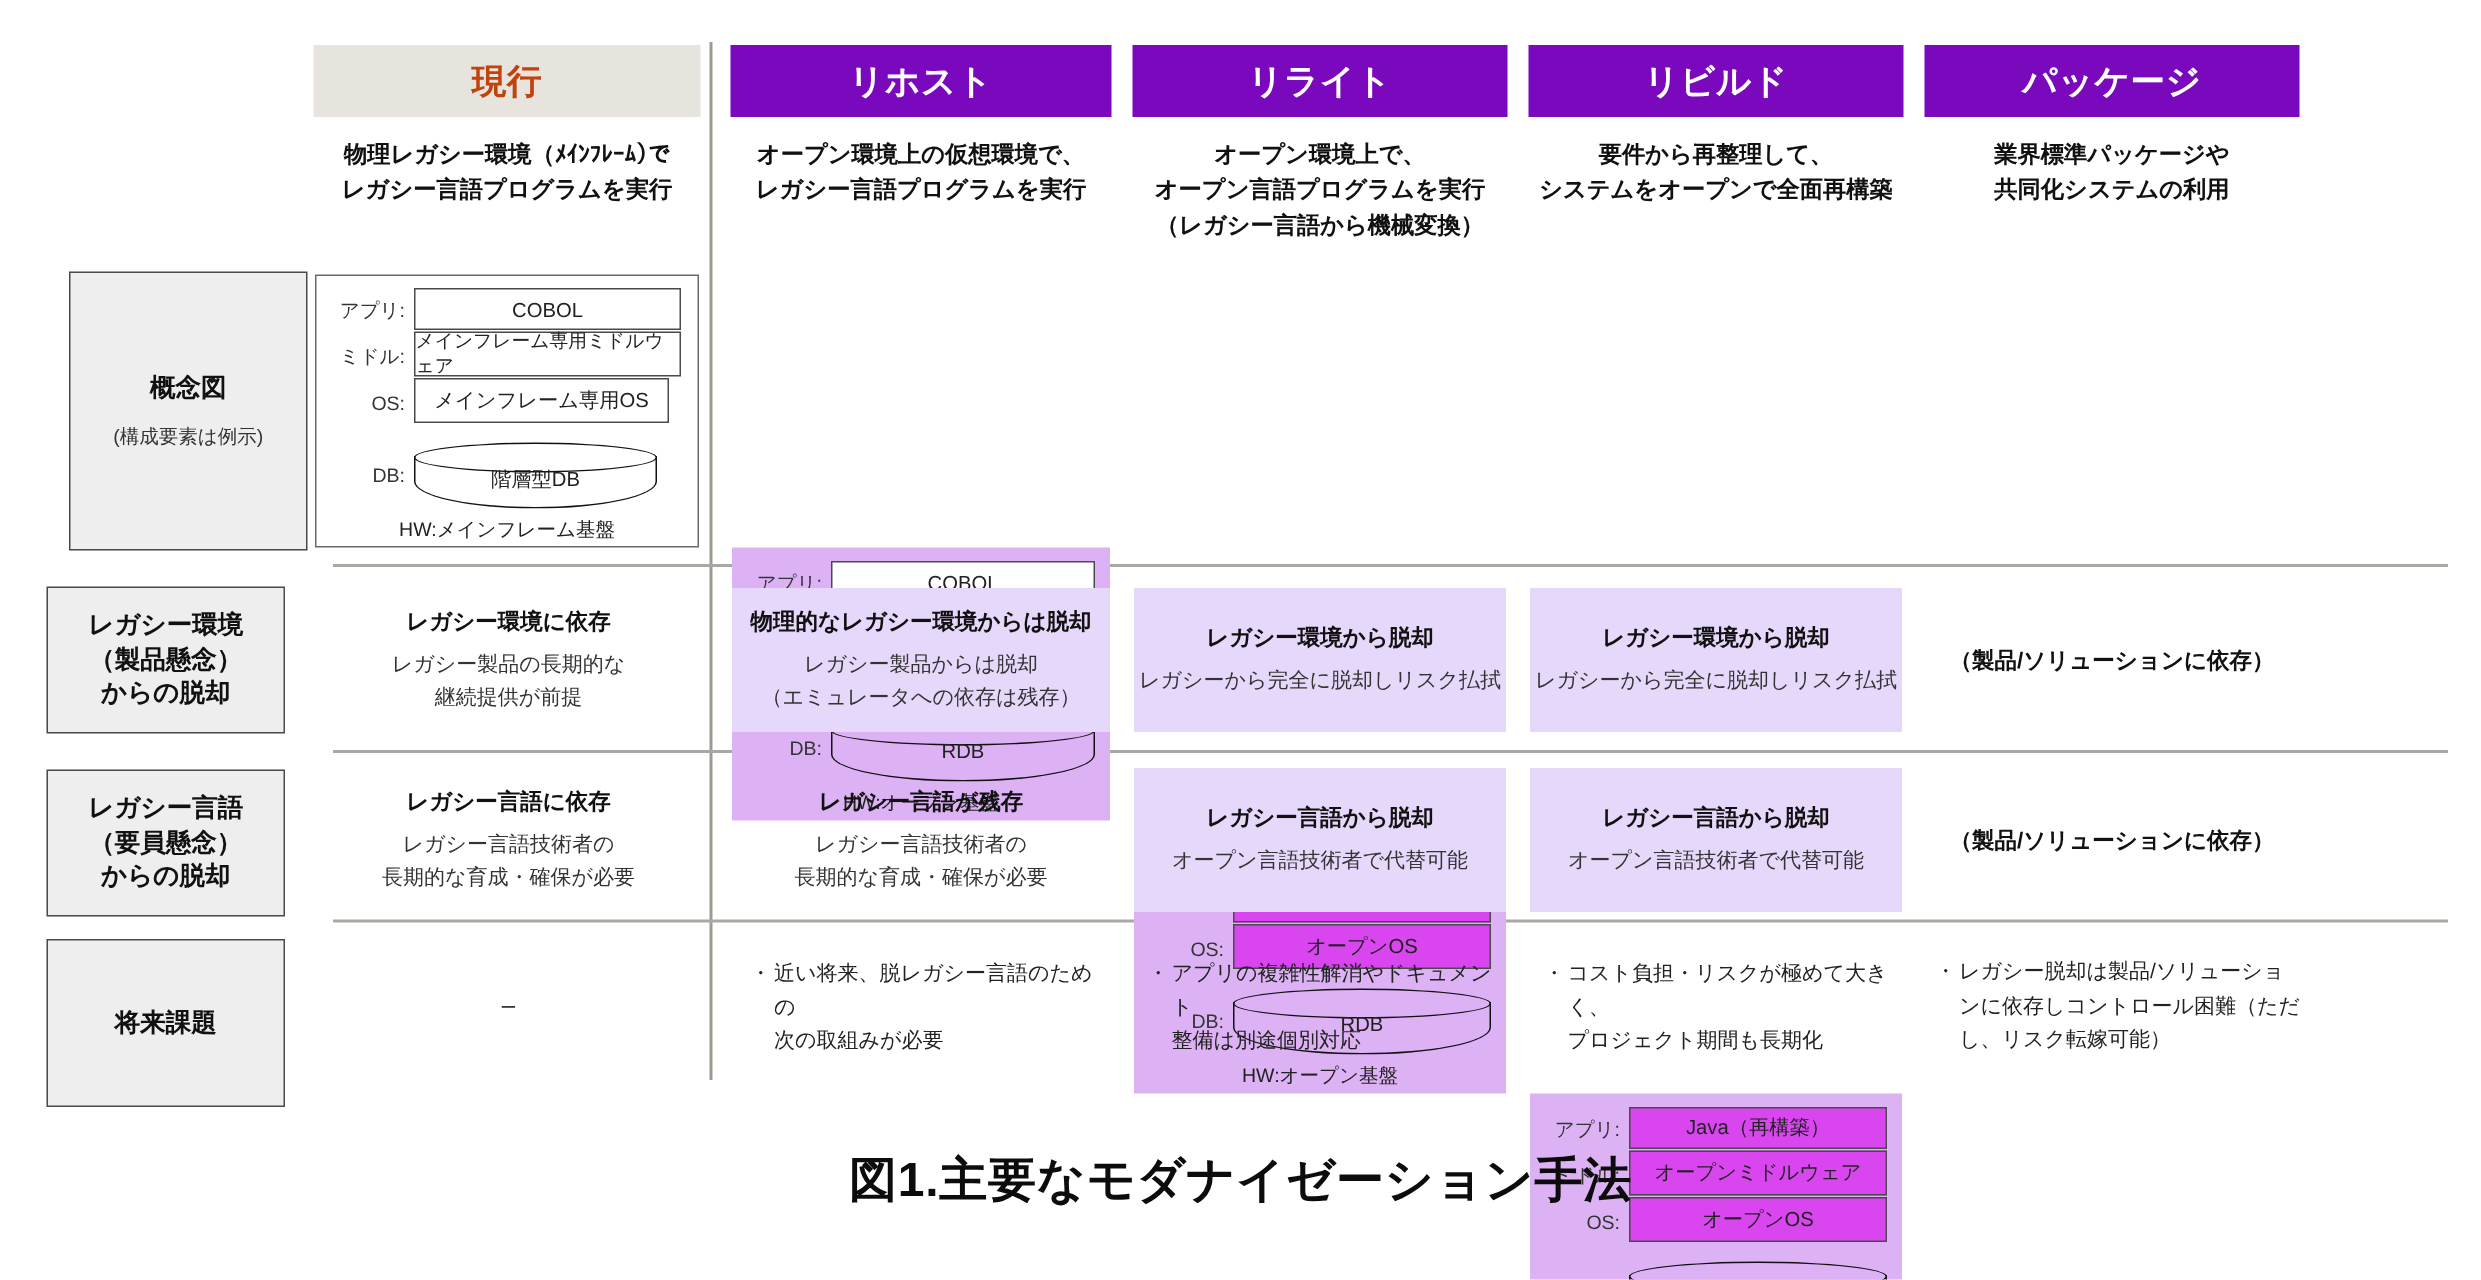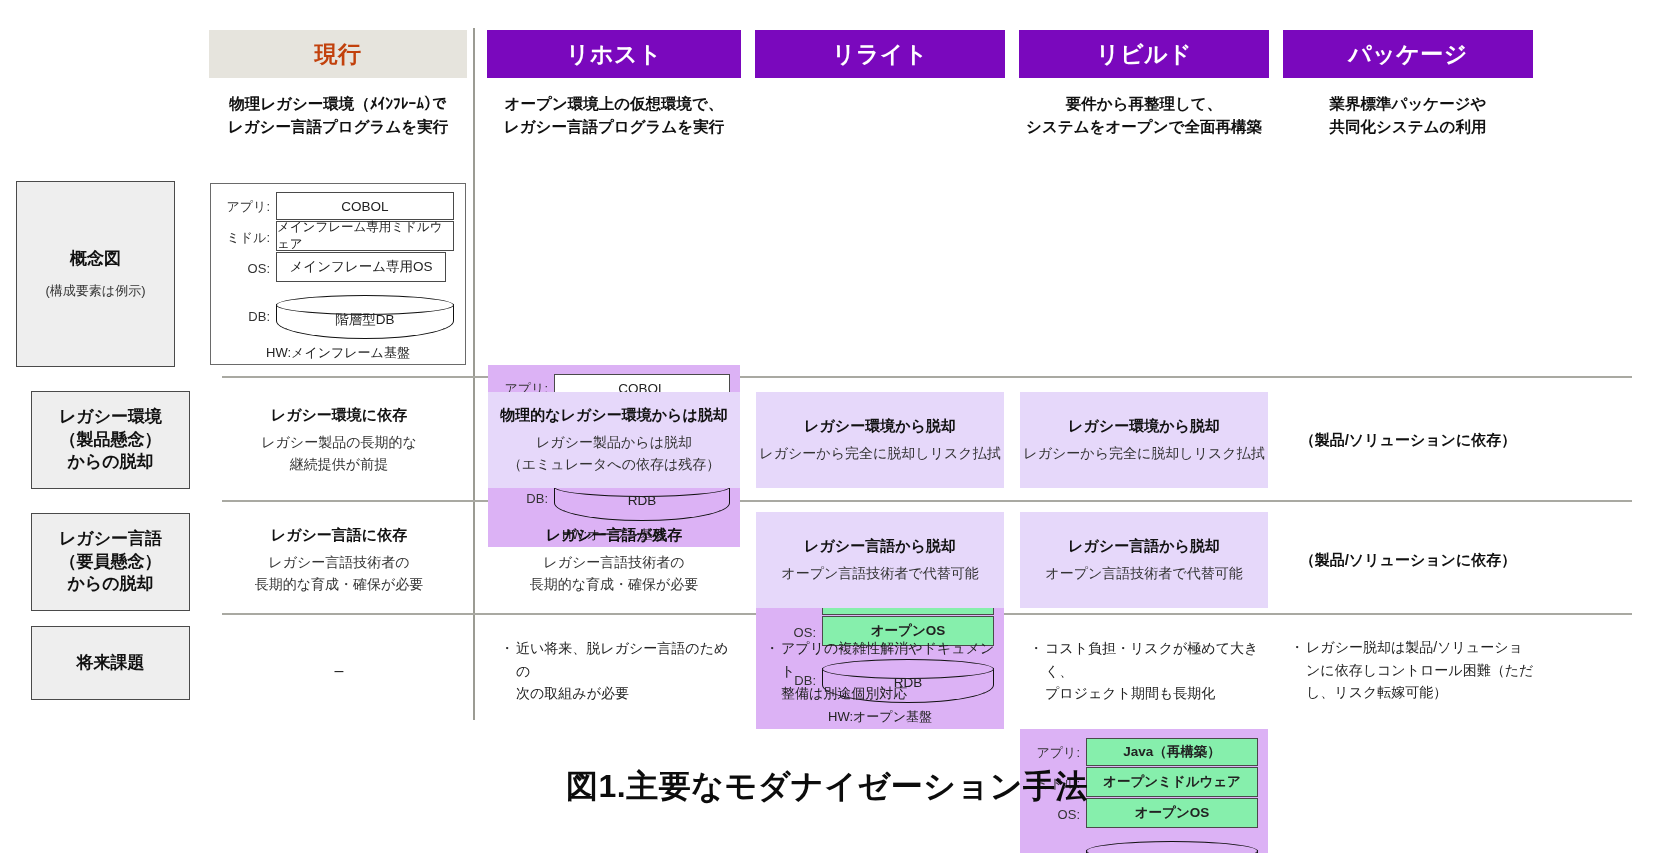--- a/index.html
+++ b/index.html
@@ -38,21 +38,21 @@
 
   
   .concept{position:relative;}
   .concept .frame{position:absolute;inset:0;border:1.6px solid #6a6a6a;background:#ffffff;}
   .concept .frame.tint{background:#dcb2f5;border:none;}
   .layerlabel{position:absolute;font-size:13px;color:#333;text-align:right;}
   .layerbox{position:absolute;border:1.3px solid #4a4a4a;
             display:flex;align-items:center;justify-content:center;
             font-size:13.5px;color:#222;box-sizing:border-box;}
   .layerbox.white{background:#ffffff;}
-  .layerbox.tint{background:#86efac;font-weight:bold;}
+  .layerbox.tint{background:#d946ef;}
 
   .cyl{position:absolute;}
   .cyl .body{position:absolute;left:0;right:0;top:9px;bottom:0;
              border-left:1.8px solid #111;border-right:1.8px solid #111;
              border-bottom:1.8px solid #111;
              border-bottom-left-radius:50% 18px;border-bottom-right-radius:50% 18px;}
   .cyl .top{position:absolute;left:0;right:0;top:0;height:18px;
             border:1.8px solid #111;border-radius:50%;}
   .cyl .lbl{position:absolute;left:0;right:0;top:16px;text-align:center;
             font-size:13.5px;color:#222;}
@@ -103,69 +103,74 @@
   <div class="abs" style="left:487px;top:30px;width:254px;">
     <div class="chip purple">リホスト</div>
     <div class="subhead">
       <div>オープン環境上の仮想環境で、</div>
       <div>レガシー言語プログラムを実行</div>
     </div>
   </div>
 
   <div class="abs" style="left:755px;top:30px;width:250px;">
     <div class="chip purple">リライト</div>
+    <div class="subhead">
+      <div>オープン環境上で、</div>
+      <div>オープン言語プログラムを実行</div>
+      <div>（レガシー言語から機械変換）</div>
+    </div>
   </div>
 
   <div class="abs" style="left:1019px;top:30px;width:250px;">
     <div class="chip purple">リビルド</div>
     <div class="subhead">
       <div>要件から再整理して、</div>
       <div>システムをオープンで全面再構築</div>
     </div>
   </div>
 
   <div class="abs" style="left:1283px;top:30px;width:250px;">
     <div class="chip purple">パッケージ</div>
     <div class="subhead">
       <div>業界標準パッケージや</div>
       <div>共同化システムの利用</div>
     </div>
   </div>
 
-  <div class="abs rowlabel" style="left:16px;top:181px;width:159px;height:186px;">
+  <div class="abs rowlabel" style="left:46px;top:181px;width:159px;height:186px;">
     <div class="main">概念図</div>
     <div class="sub">(構成要素は例示)</div>
   </div>
 
   <div class="abs rowlabel" style="left:31px;top:391px;width:159px;height:98px;">
     <div class="main" style="white-space:pre-line;">レガシー環境
 （製品懸念）
 からの脱却</div>
   </div>
 
   <div class="abs rowlabel" style="left:31px;top:513px;width:159px;height:98px;">
     <div class="main" style="white-space:pre-line;">レガシー言語
 （要員懸念）
 からの脱却</div>
   </div>
 
-  <div class="abs rowlabel" style="left:31px;top:626px;width:159px;height:74px;">
+  <div class="abs rowlabel" style="left:31px;top:626px;width:159px;height:112px;">
     <div class="main">将来課題</div>
   </div>
 
   <div class="abs concept" style="left:210px;top:183px;width:256px;height:182px;">
     <div class="frame"></div>
     <div class="layerlabel" style="left:8px;top:15px;width:52px;">アプリ:</div>
     <div class="layerbox white" style="left:66px;top:9px;width:178px;height:28px;">COBOL</div>
     <div class="layerlabel" style="left:8px;top:46px;width:52px;">ミドル:</div>
     <div class="layerbox white" style="left:66px;top:38px;width:178px;height:30px;font-size:12.5px;">メインフレーム専用ミドルウェア</div>
     <div class="layerlabel" style="left:8px;top:78px;width:52px;">OS:</div>
     <div class="layerbox white" style="left:66px;top:69px;width:170px;height:30px;">メインフレーム専用OS</div>
     <div class="layerlabel" style="left:8px;top:126px;width:52px;">DB:</div>
-    <div class="cyl white" style="left:66px;top:112px;width:178px;height:44px;">
+    <div class="cyl white" style="left:66px;top:112px;width:162px;height:44px;">
       <div class="body"></div>
       <div class="top"></div>
       <div class="lbl">階層型DB</div>
     </div>
     <div class="hwtext" style="top:161px;">HW:メインフレーム基盤</div>
   </div>
 
   <div class="abs concept" style="left:488px;top:183px;width:252px;height:182px;">
     <div class="frame tint"></div>
     <div class="layerlabel" style="left:8px;top:15px;width:52px;">アプリ:</div>

